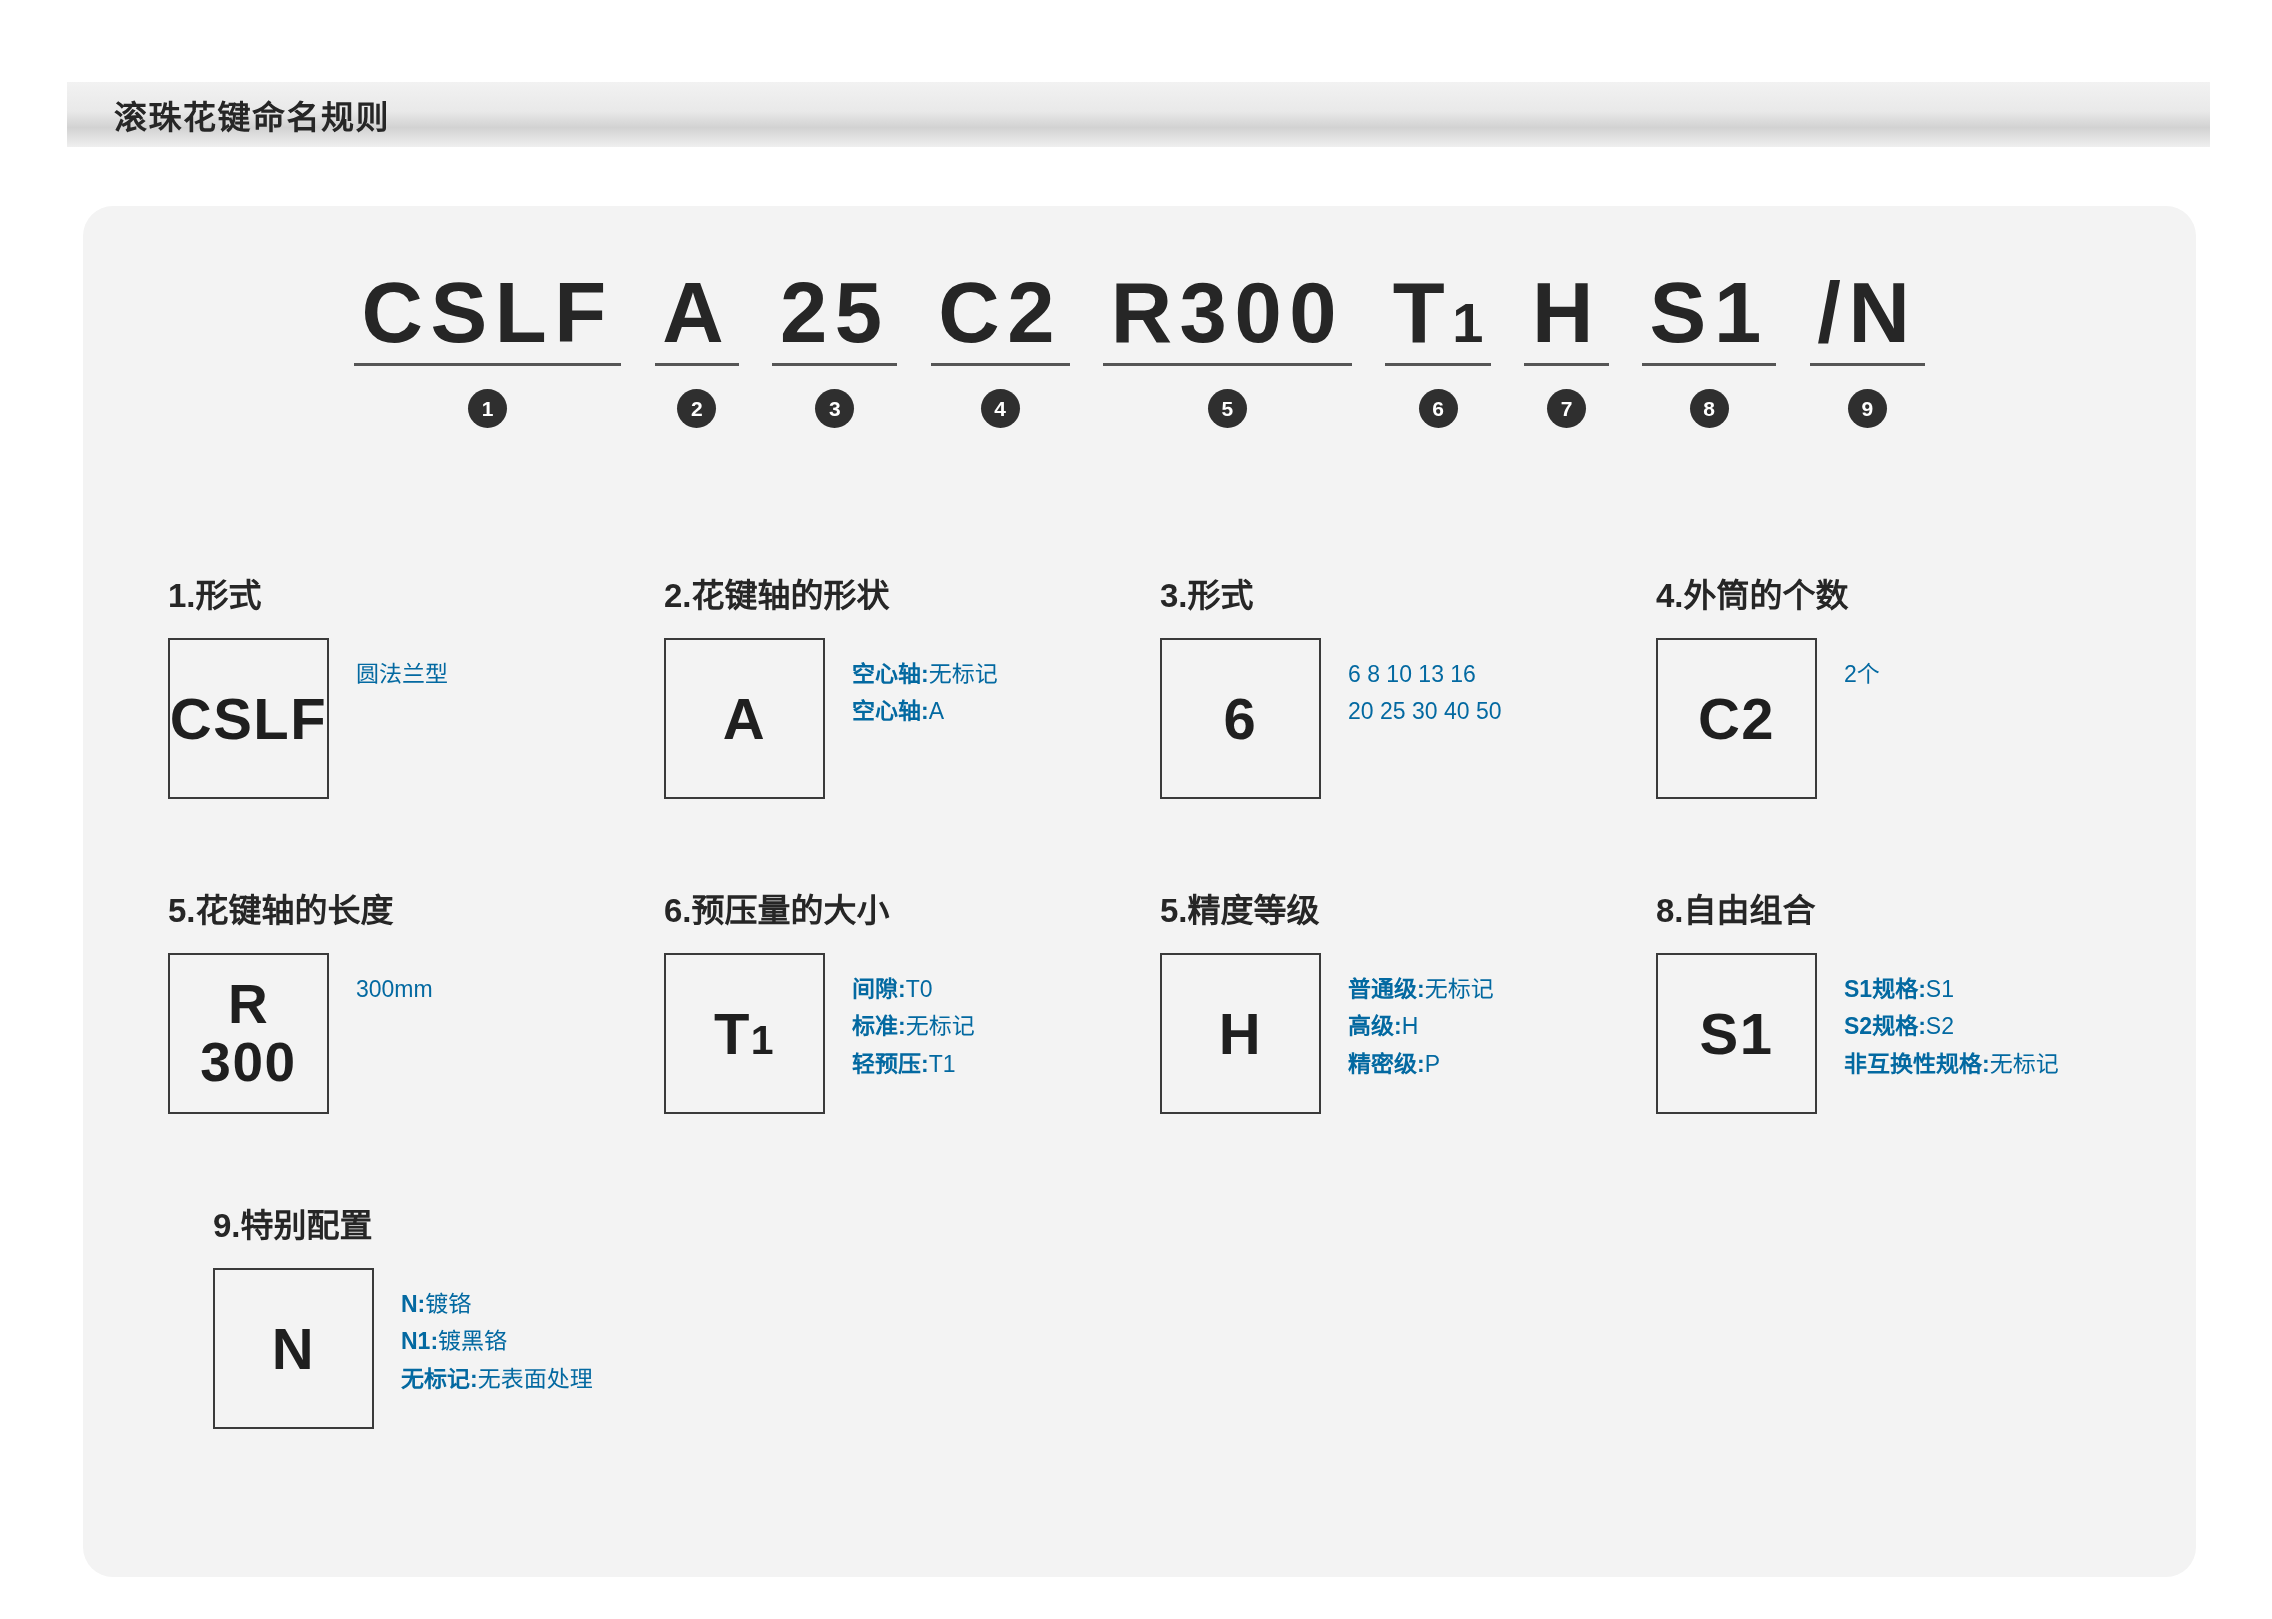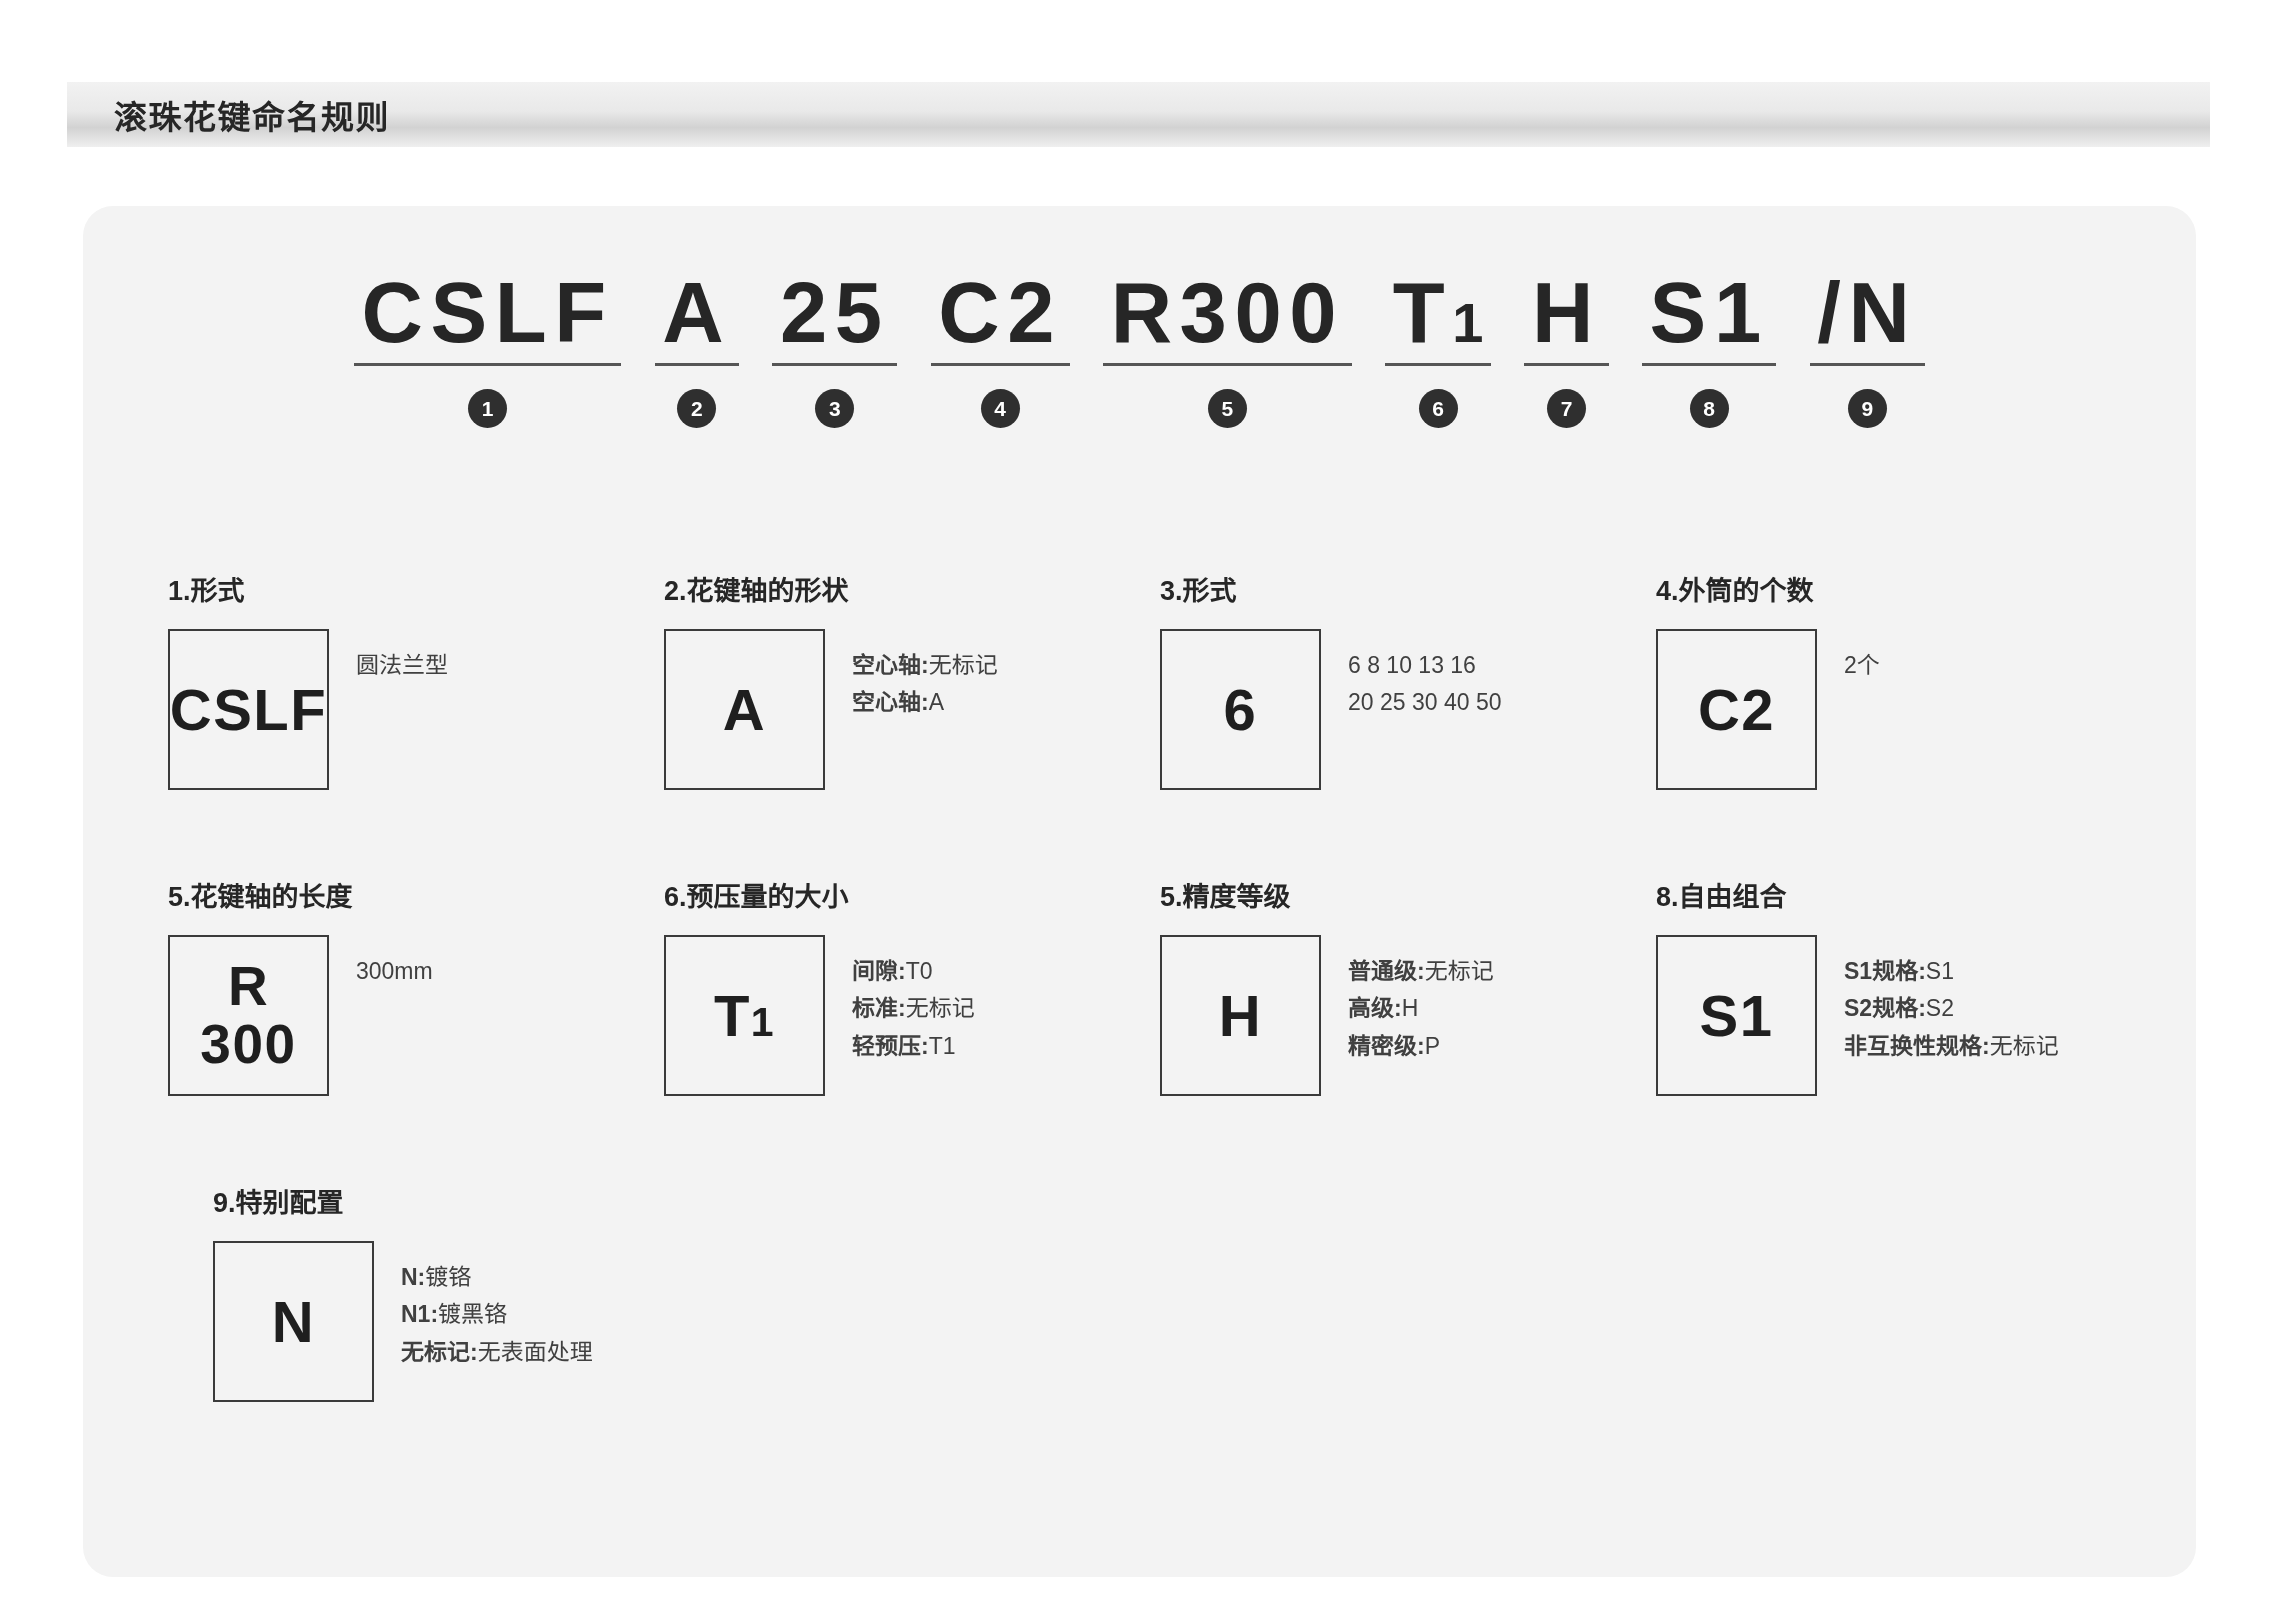--- a/index.html
+++ b/index.html
@@ -107,21 +107,21 @@
   }
   .legend-row.row2 { margin-top: 85px; }
   .legend-row.row3 { margin-top: 85px; padding-left: 45px; }
 
   .legend-item {
     width: 509px;
     box-sizing: border-box;
     padding-right: 9px;
   }
   .legend-title {
-    font-size: 27px;
+    font-size: 33px;
     font-weight: bold;
     color: #262626;
     margin-bottom: 21px;
     white-space: nowrap;
   }
   .legend-body {
     display: flex;
     align-items: flex-start;
   }
   .code-box {
@@ -148,21 +148,21 @@
   }
   .code-box.two-line .bx {
     font-size: 55px;
     line-height: 1.05;
   }
   .desc {
     margin-left: 27px;
     padding-top: 18px;
     font-size: 23px;
     line-height: 1.62;
-    color: #404040;
+    color: #0369a1;
   }
   .desc .dl { font-weight: bold; }
   .desc .line { white-space: nowrap; }
 </style>
 </head>
 <body>
 
 <div class="header-bar">
   <div class="header-title">滚珠花键命名规则</div>
 </div>

